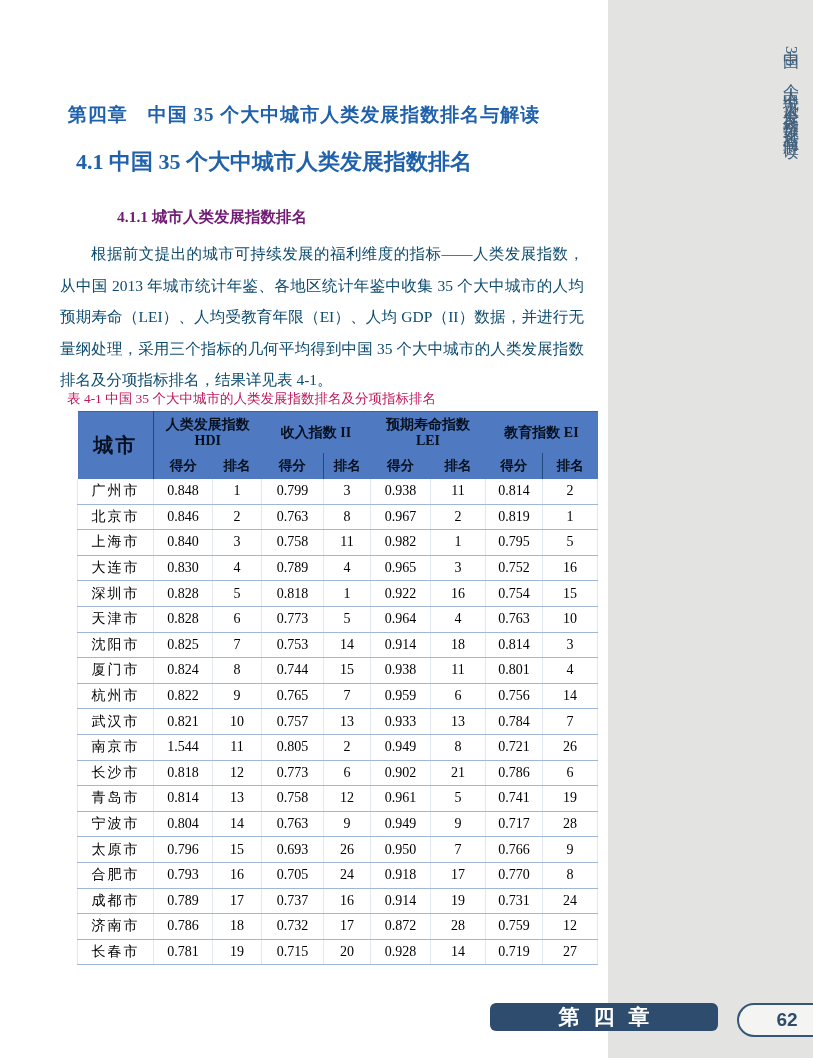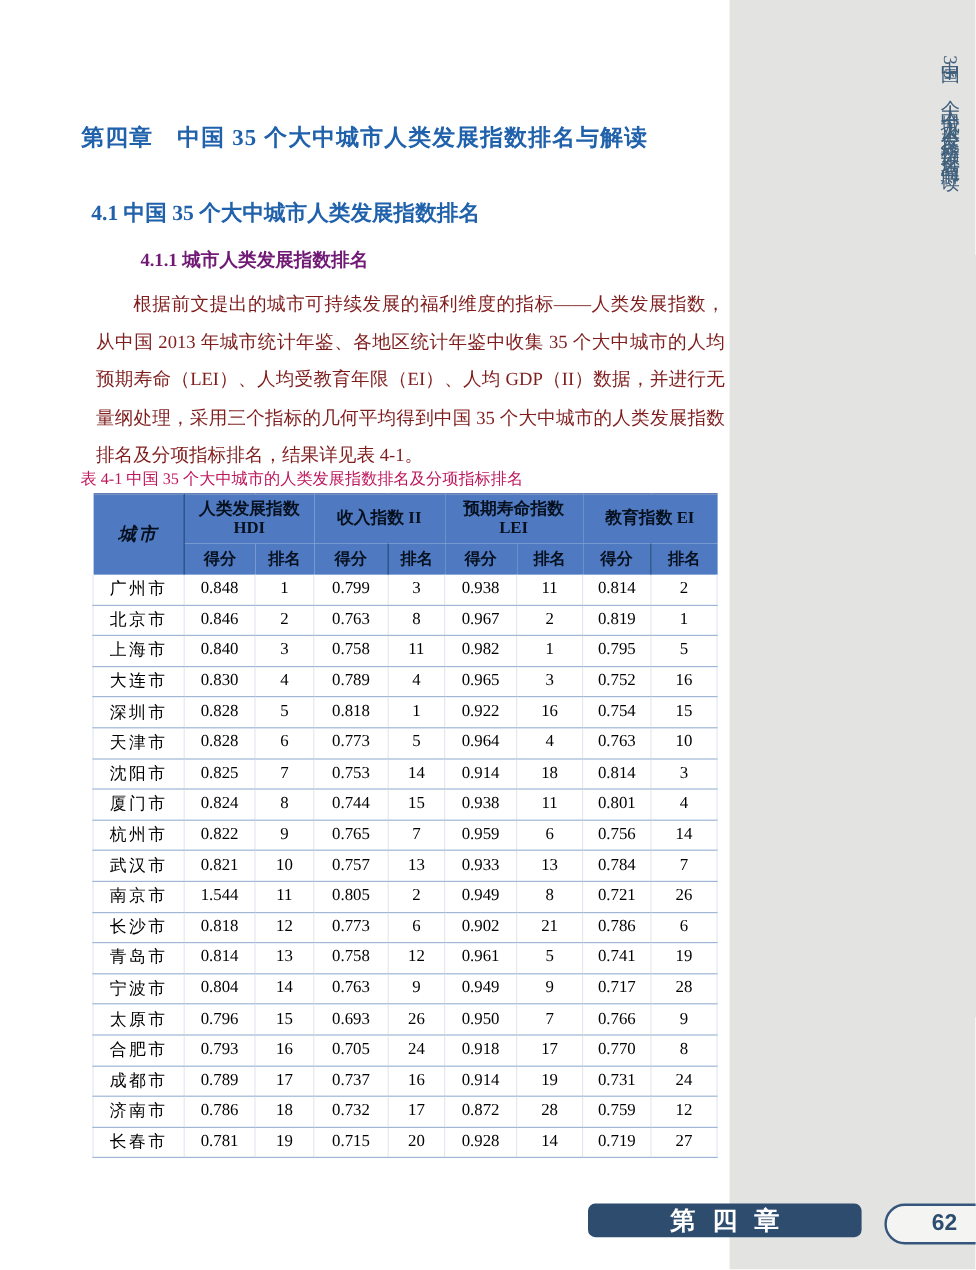--- a/index.html
+++ b/index.html
@@ -24,50 +24,50 @@
     position:absolute;left:14px;top:503px;width:184px;
     font-family:"Liberation Sans","DejaVu Sans",sans-serif;
     font-size:15px;font-weight:bold;color:#1b4976;line-height:28px;
   }
   
   .chapter-title{
     position:absolute;left:0;top:102px;width:608px;text-align:center;
     font-size:19px;font-weight:bold;color:#2061ab;letter-spacing:1px;
   }
   .h-section{
-    position:absolute;left:76px;top:165px;
-    font-size:18px;font-weight:bold;color:#2061ab;
+    position:absolute;left:76px;top:147px;
+    font-size:22px;font-weight:bold;color:#2061ab;
   }
   .h-subsection{
     position:absolute;left:117px;top:207px;
     font-size:15.5px;font-weight:bold;color:#701a75;
   }
   .body-paragraph{
-    position:absolute;left:80px;top:238px;width:524px;
+    position:absolute;left:60px;top:238px;width:524px;
     font-size:15.5px;line-height:31.5px;text-align:justify;
-    text-indent:2em;color:#7f1d1d;
+    text-indent:2em;color:#0c4a6e;
   }
   
   .table-caption{
     position:absolute;left:67px;top:390px;width:520px;text-align:left;
     font-size:13.5px;color:#be185d;
   }
   table.hdi{
     position:absolute;left:77px;top:411px;width:520px;
     border-collapse:collapse;table-layout:fixed;
     font-size:14px;
   }
   table.hdi thead th{
     background:#4f7ac1;color:#06101f;font-weight:bold;
     padding:0;text-align:center;vertical-align:middle;
   }
   table.hdi thead tr.gr1 th{height:41px;}
   table.hdi thead tr.gr2 th{height:26px;font-size:13.5px;}
   table.hdi thead{border-top:1px solid #3c62a4;}
-  th.th-city{border-right:1.5px solid #20497e;font-size:15px;letter-spacing:2px;font-style:italic;}
+  th.th-city{border-right:1.5px solid #20497e;font-size:20px;letter-spacing:2px;}
   .th-group .l1{line-height:17px;}
   .th-group .l2{line-height:16px;}
   th.div-left{border-left:1.5px solid #20497e;}
   table.hdi tbody td{
     background:#fff;height:24.6px;text-align:center;padding:0;
     border-bottom:1px solid #9fb6d6;
     border-left:1px solid #e3e8f0;border-right:1px solid #e3e8f0;
     font-size:14px;color:#000;
   }
   table.hdi tbody td.c-city{letter-spacing:2px;font-size:14px;}

